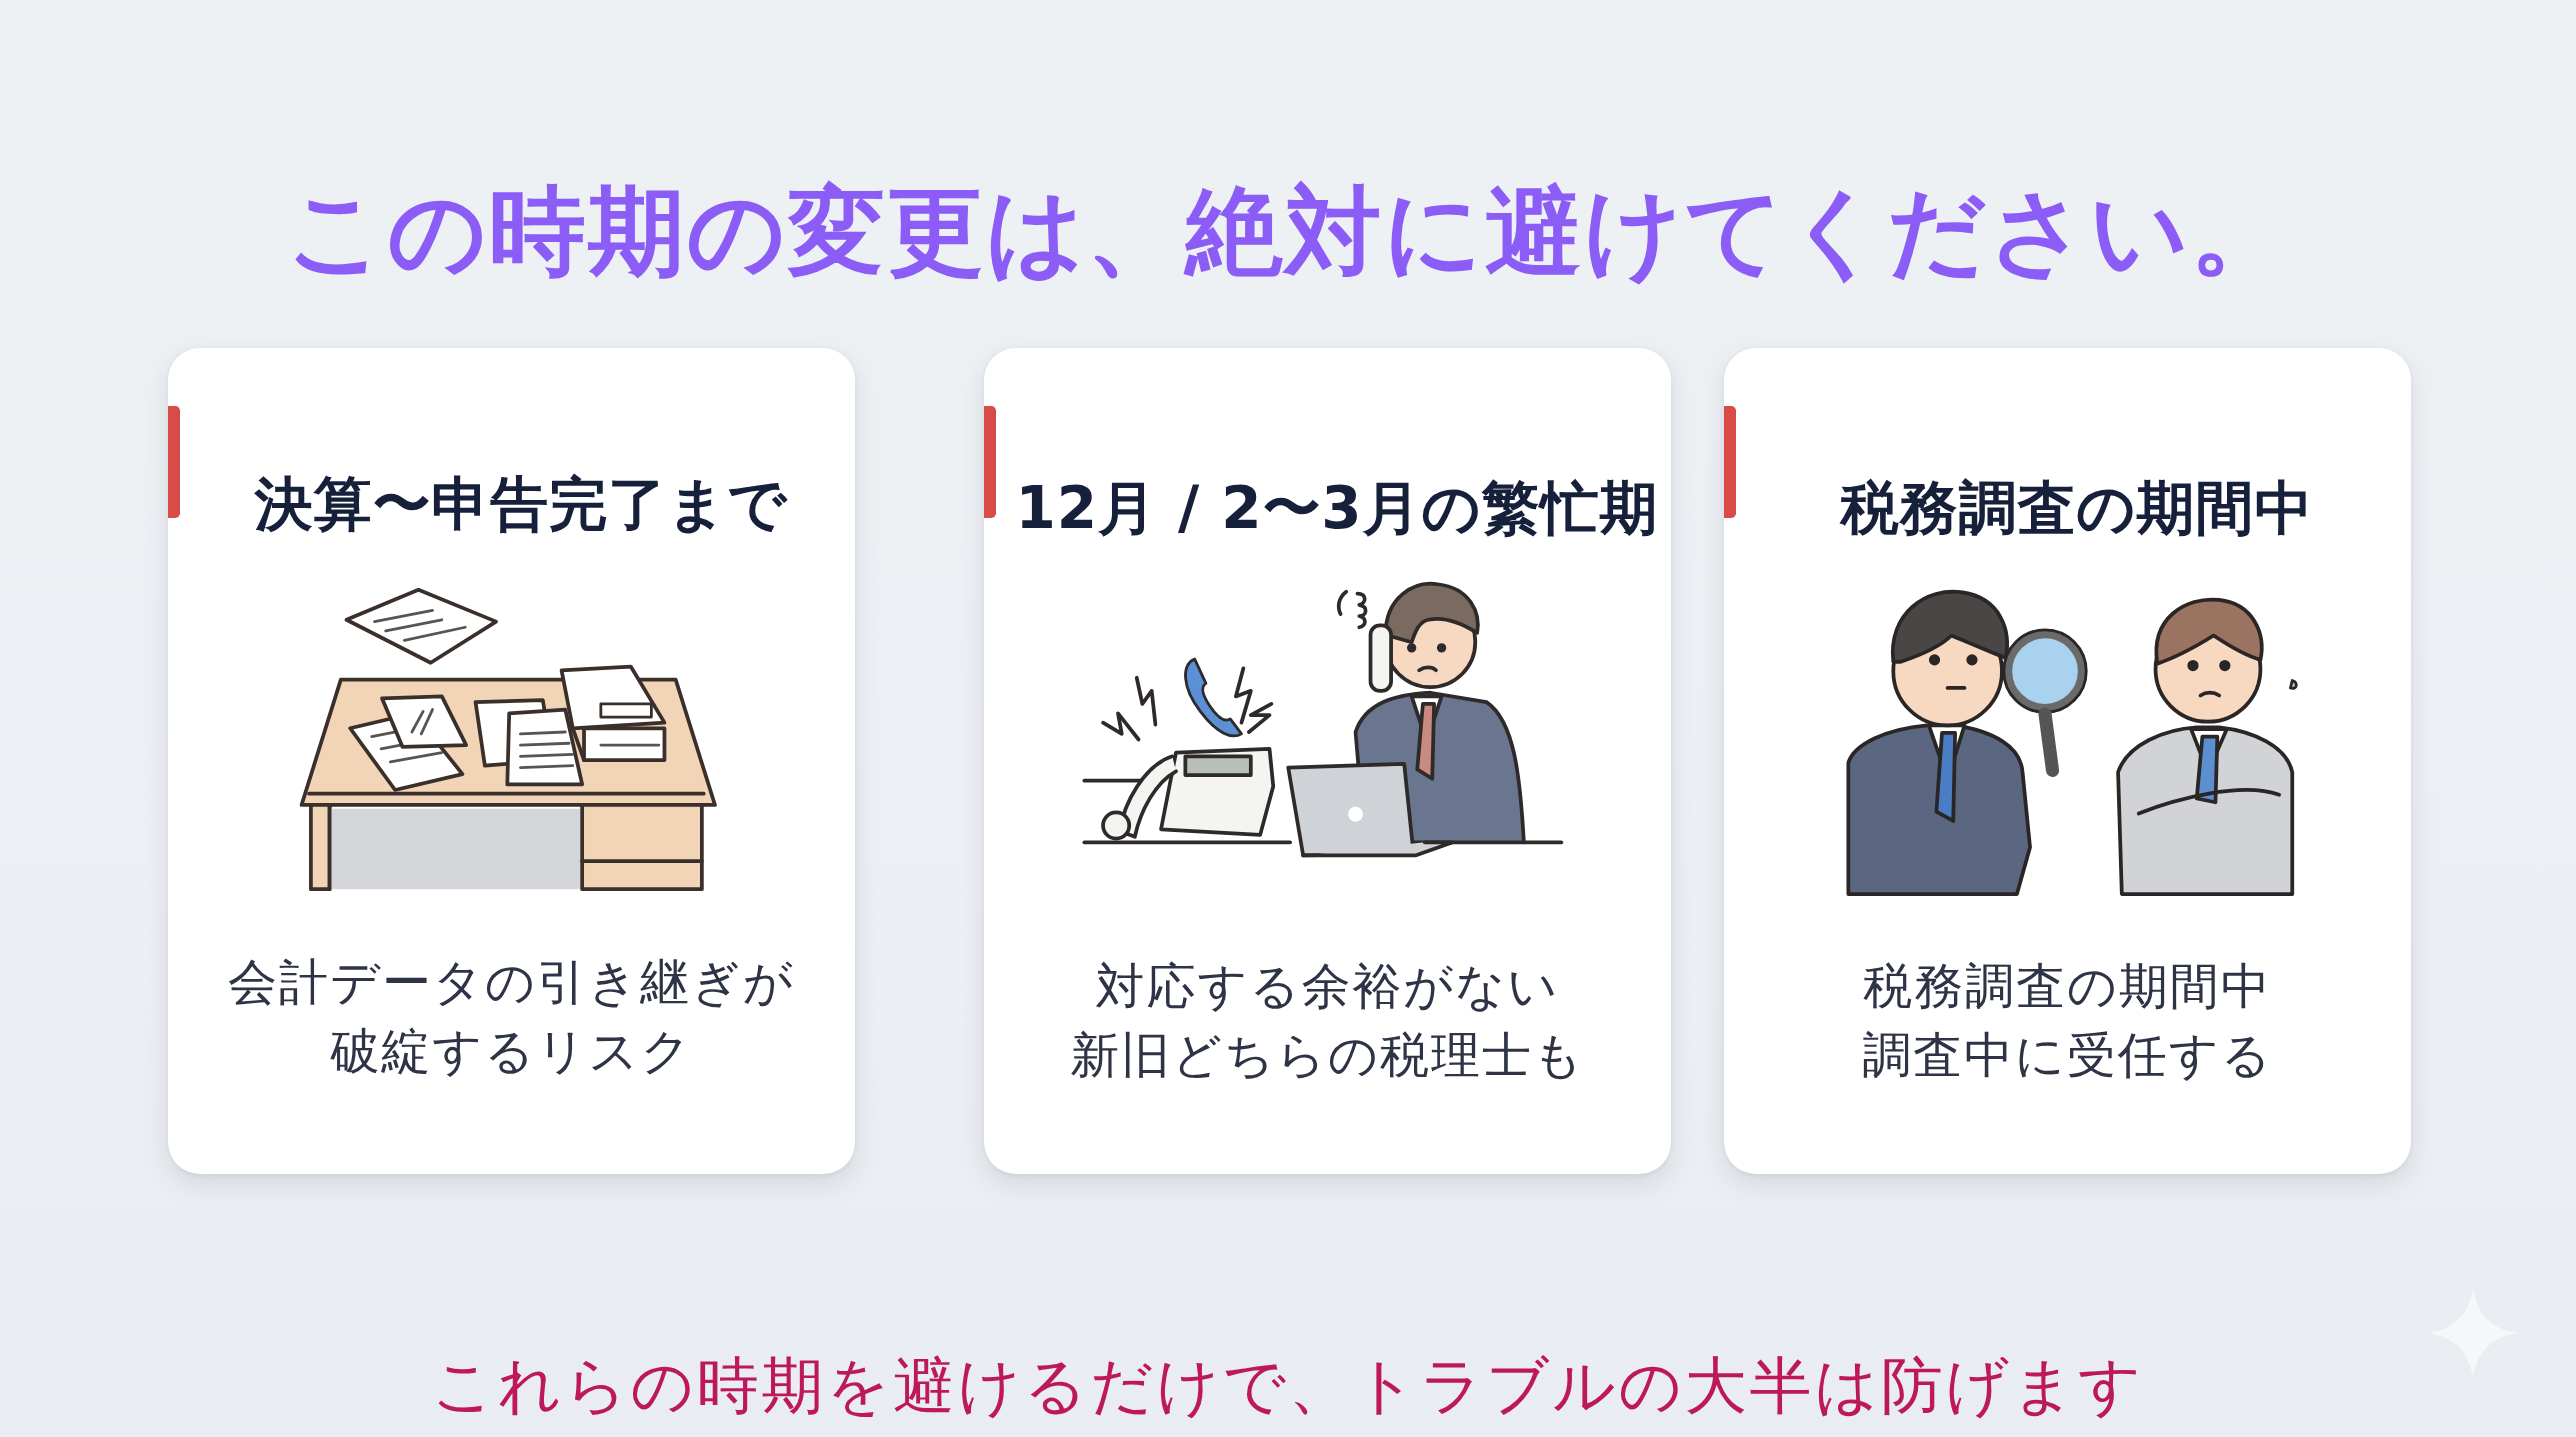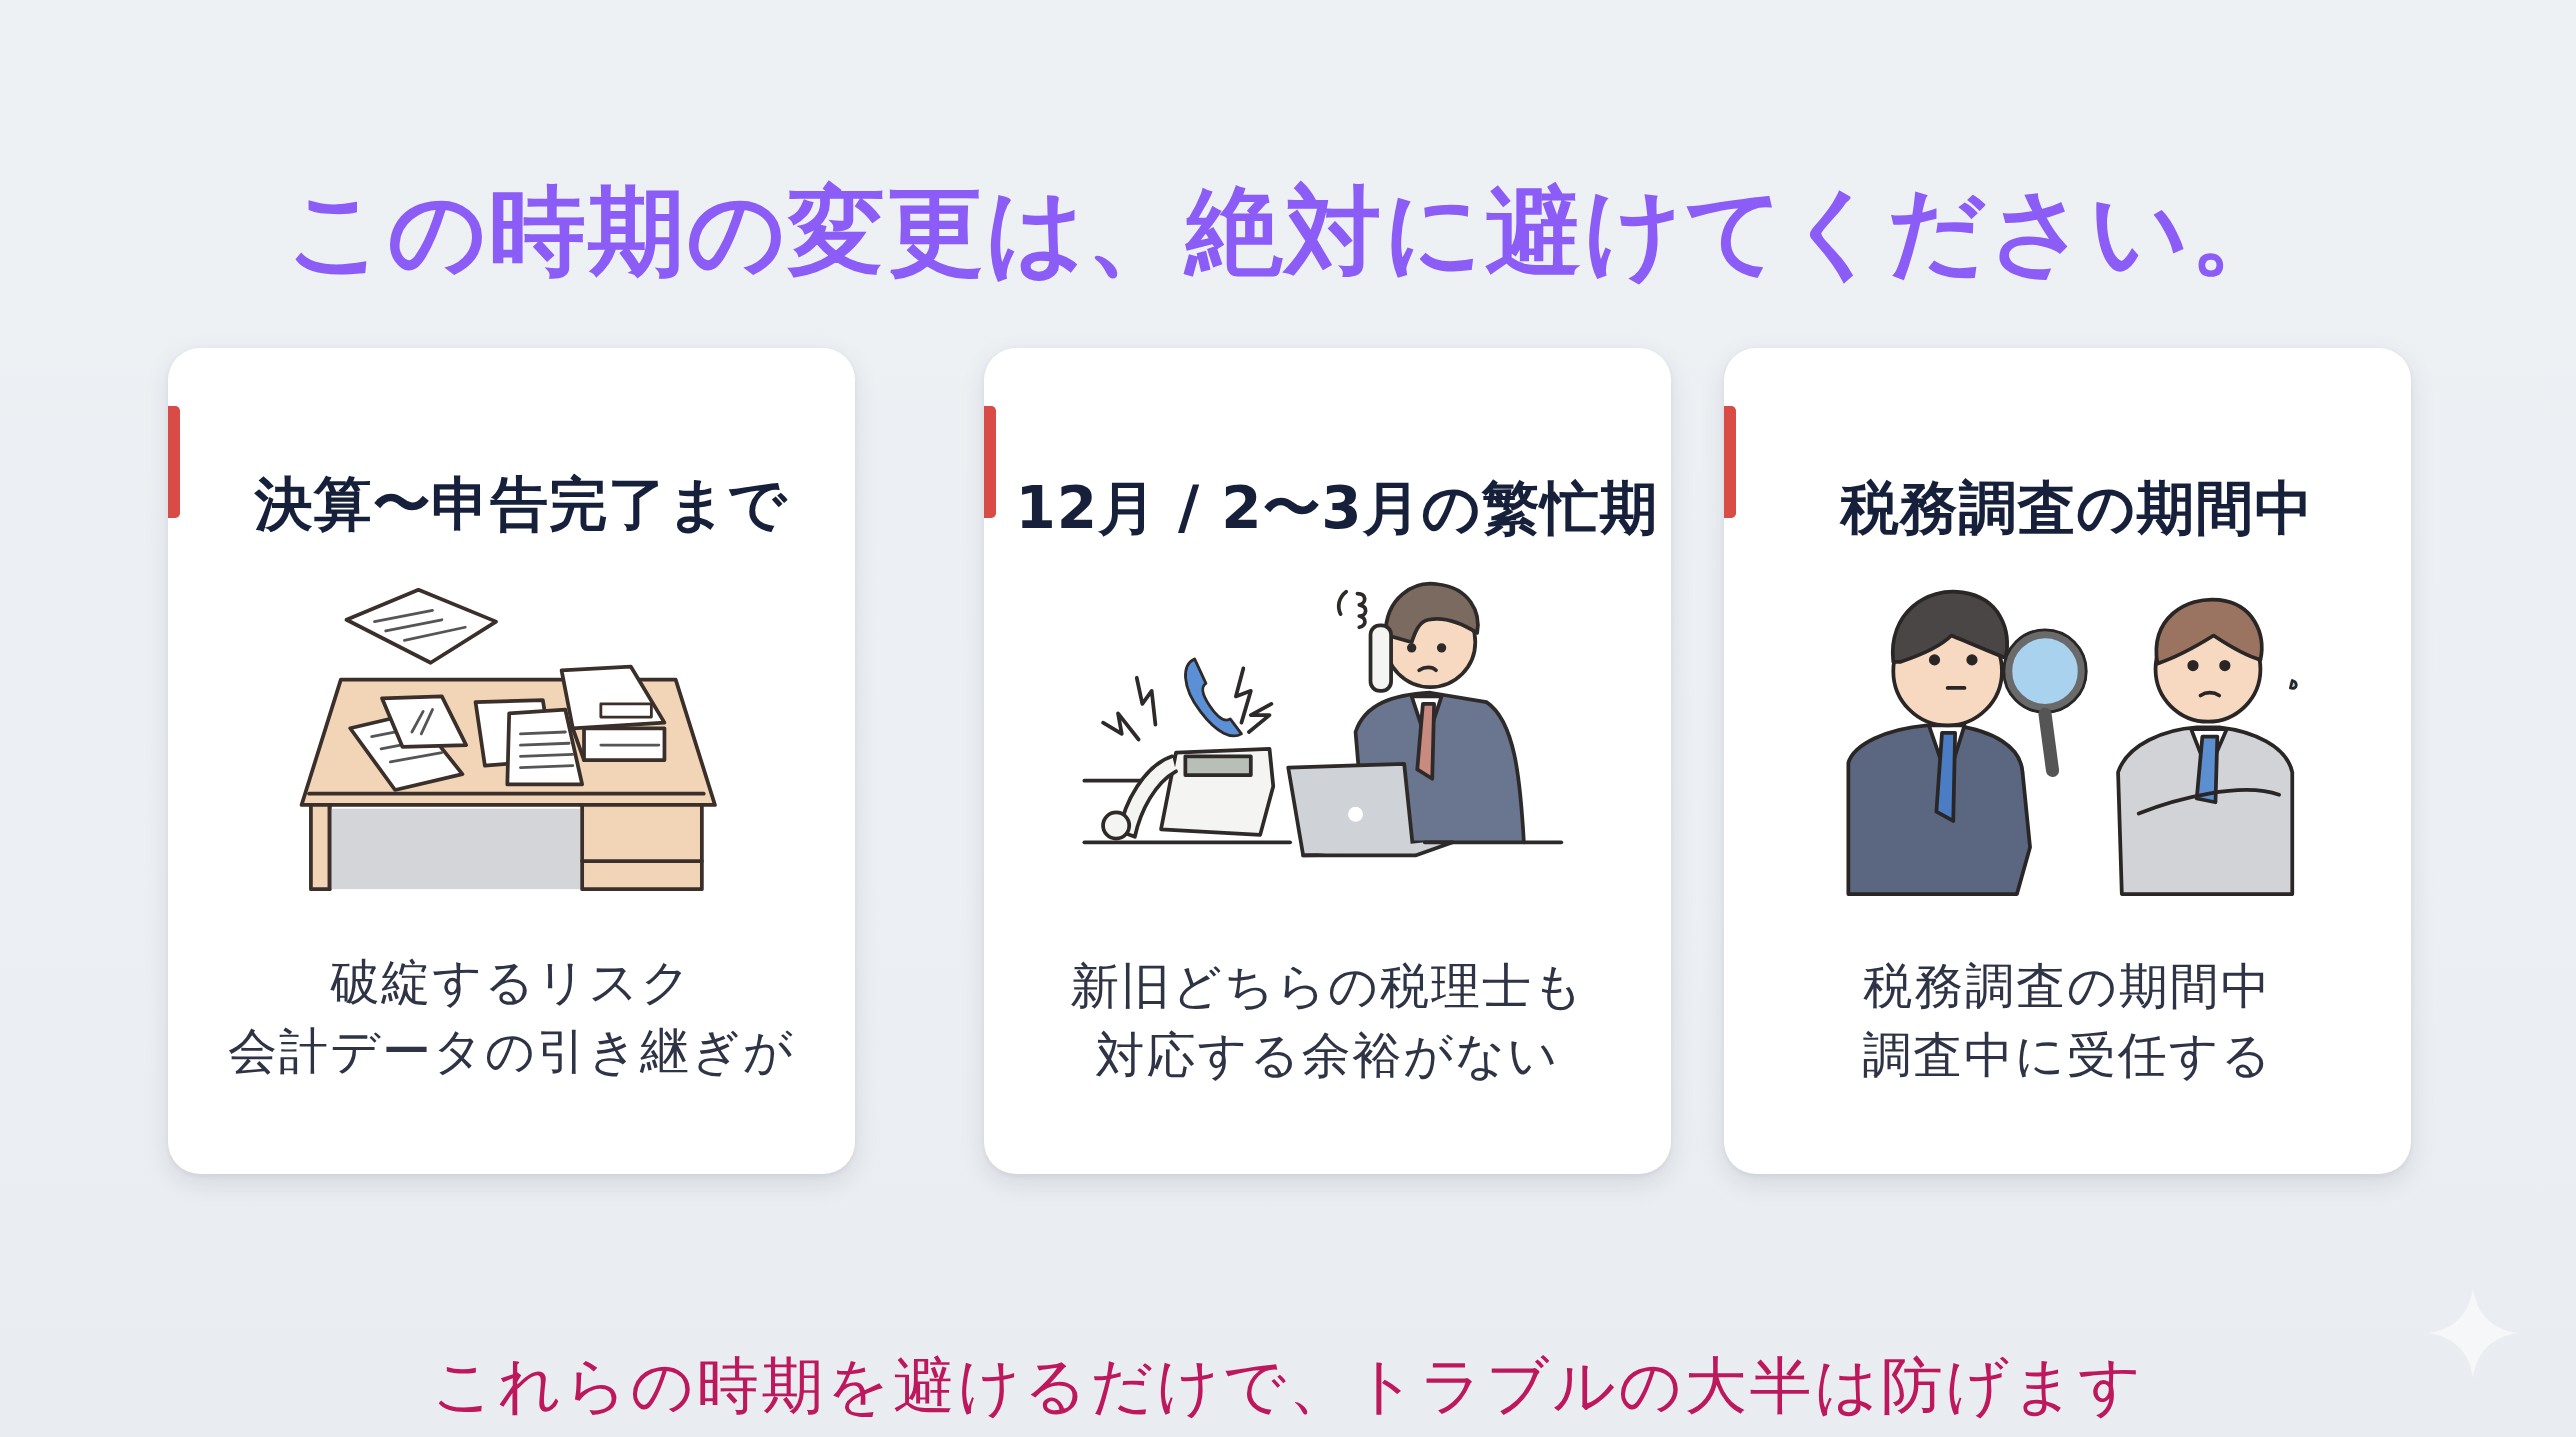--- a/index.html
+++ b/index.html
@@ -94,22 +94,22 @@
 
         <polygon points="288,104 362,100 398,160 300,166" fill="#fff"></polygon>
         <rect x="312" y="166" width="86" height="34" fill="#fff"></rect>
         <line x1="300" y1="166" x2="312" y2="200"></line>
         <rect x="330" y="140" width="54" height="14" fill="#fff" stroke-width="3"></rect>
         <line x1="330" y1="184" x2="392" y2="184" stroke="#555" stroke-width="3"></line>
       </g>
     </svg>
   </div>
   <div class="card-desc">
+    <div>会計データの引き継ぎが</div>
     <div>破綻するリスク</div>
-    <div>会計データの引き継ぎが</div>
   </div>
 </section>
 
 <section class="card c2">
   <div class="accent-bar"></div>
   <h2 class="card-title">12月 / 2〜3月の繁忙期</h2>
   <div class="illus">
     <svg width="505" height="318" viewBox="0 0 540 340">
       <g stroke="#2e2a2a" stroke-width="4" stroke-linejoin="round" stroke-linecap="round" fill="none">
 
@@ -143,22 +143,22 @@
 
         <path d="M290,20 c-8,6 -10,16 -6,24 M302,22 c10,0 10,10 2,12 c10,2 8,12 0,12 c8,2 8,10 0,12"></path>
 
         <path d="M228,208 l124,-4 l10,96 l-118,2 z" fill="#cfd2d6"></path>
         <path d="M244,302 l120,0 l40,-14 l-30,0" fill="#cfd2d6"></path>
         <circle cx="300" cy="258" r="8" fill="#fff" stroke="none"></circle>
       </g>
     </svg>
   </div>
   <div class="card-desc">
+    <div>対応する余裕がない</div>
     <div>新旧どちらの税理士も</div>
-    <div>対応する余裕がない</div>
   </div>
 </section>
 
 <section class="card c3">
   <div class="accent-bar"></div>
   <h2 class="card-title">税務調査の期間中</h2>
   <div class="illus">
     <svg width="487" height="328" viewBox="0 0 520 350">
       <g stroke="#2a2626" stroke-width="4" stroke-linejoin="round" stroke-linecap="round">
 

